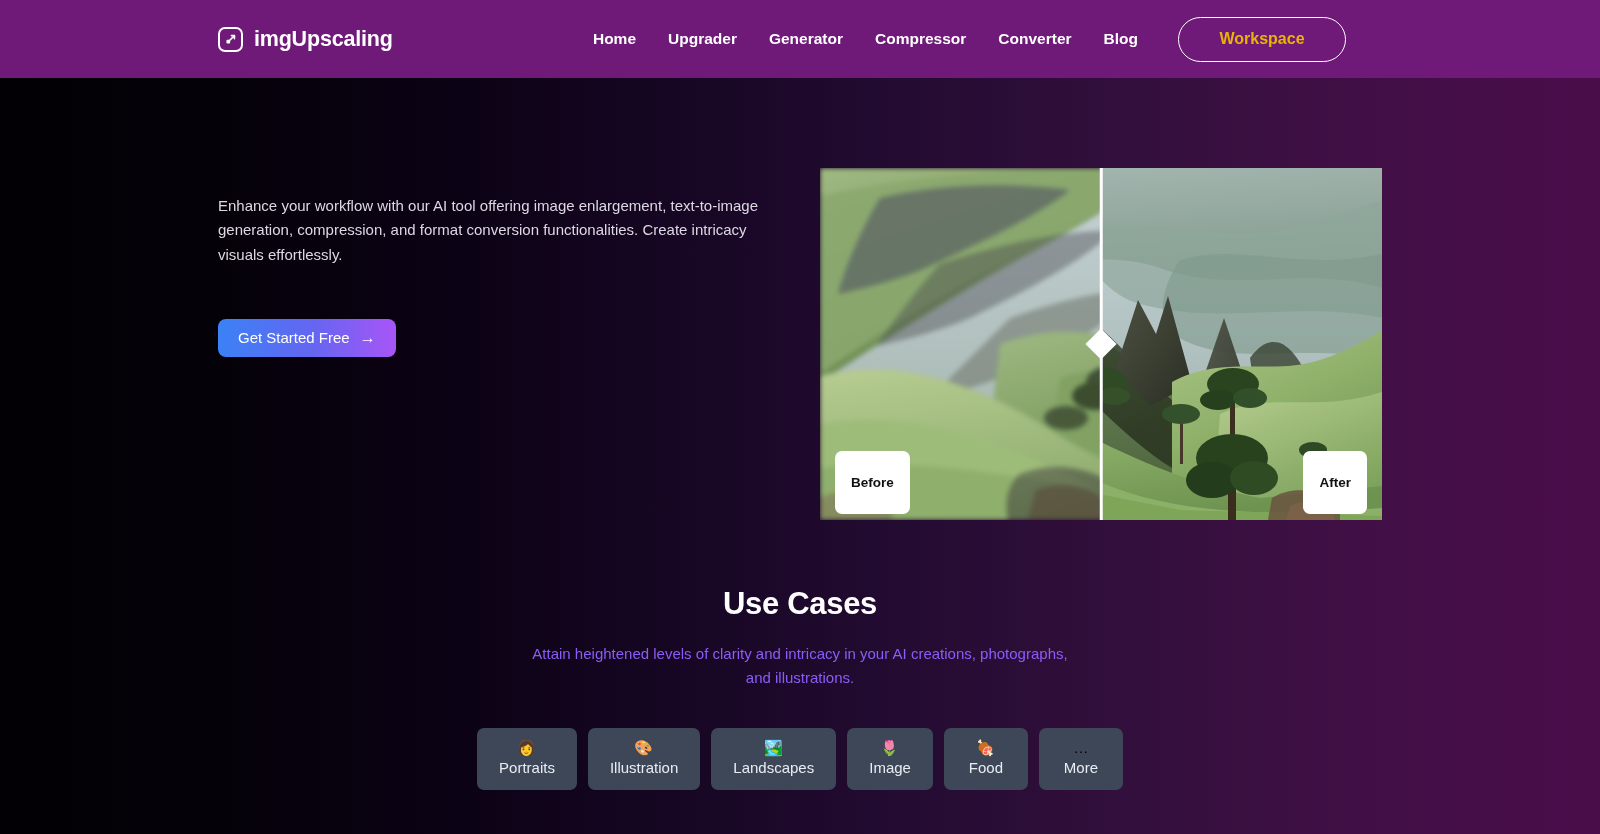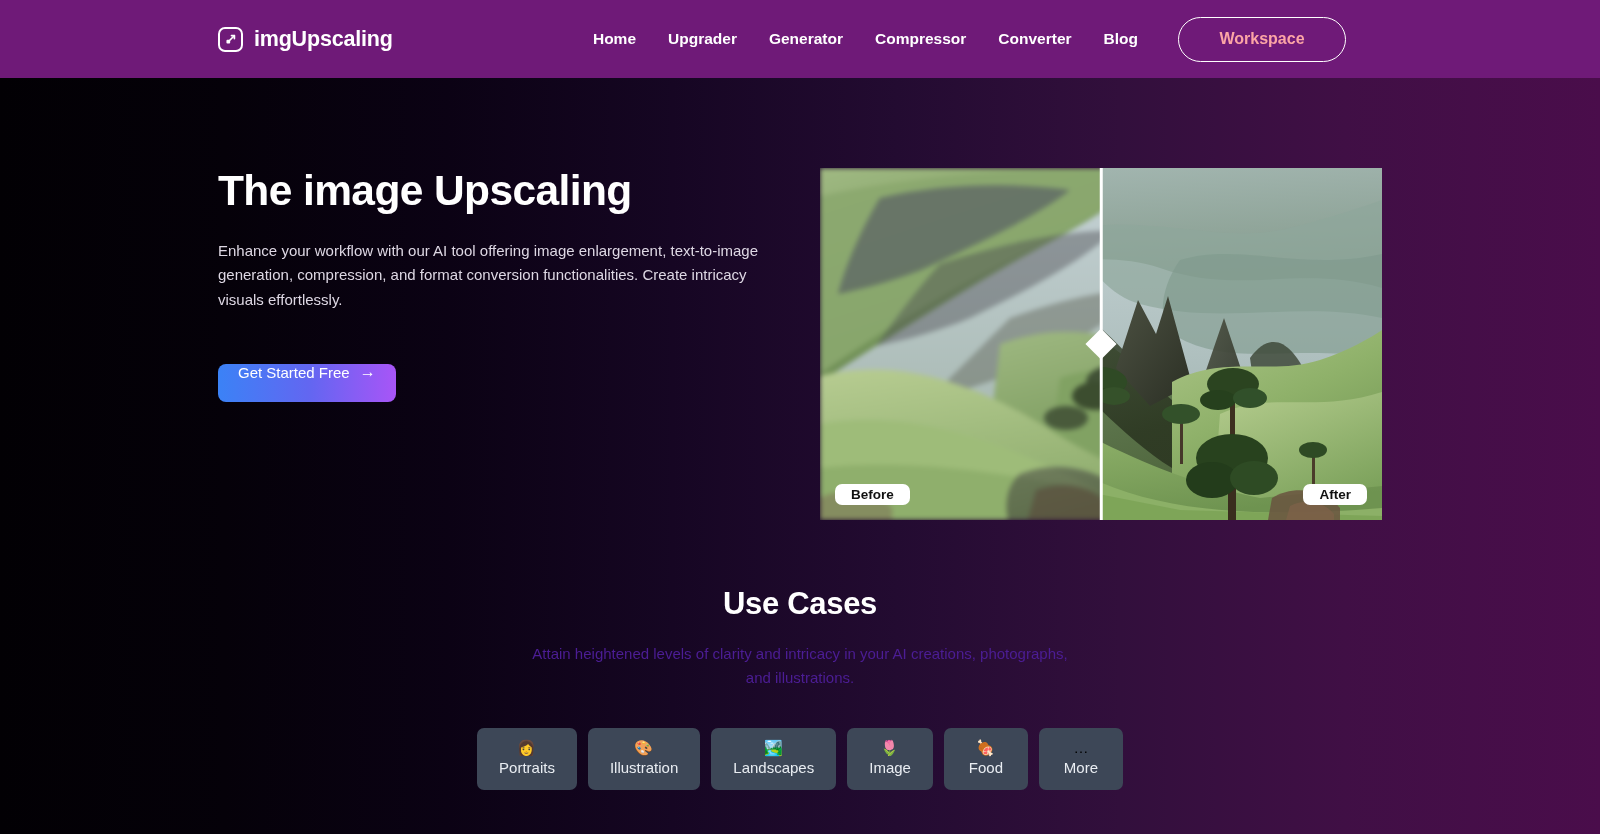--- a/index.html
+++ b/index.html
@@ -81,21 +81,21 @@
   }
 
   .workspace-btn {
     margin-left: 24px;
     margin-right: 248px;
     min-width: 168px;
     height: 45px;
     border: 1.8px solid #ffffff;
     border-radius: 999px;
     background: transparent;
-    color: #fca5a5;
+    color: #eab308;
     font-family: "Liberation Sans", sans-serif;
     font-size: 16px;
     font-weight: 700;
     display: flex;
     align-items: center;
     justify-content: center;
     cursor: pointer;
     padding: 0 22px;
     white-space: nowrap;
   }
@@ -127,21 +127,21 @@
     font-size: 15px;
     line-height: 1.62;
     color: #ded8e4;
     max-width: 545px;
   }
 
   .cta-row { margin-top: 52px; }
 
   .cta-btn {
     display: inline-flex;
-    align-items: flex-start;
+    align-items: center;
     gap: 10px;
     height: 38px;
     padding: 0 20px;
     border: none;
     border-radius: 8px;
     background: linear-gradient(90deg, #3b82f6 0%, #6366f1 52%, #a855f7 100%);
     color: #ffffff;
     font-family: "Liberation Sans", sans-serif;
     font-size: 15px;
     font-weight: 400;
@@ -191,26 +191,26 @@
     left: 281px;
     width: 22px;
     height: 22px;
     background: #ffffff;
     transform: translate(-50%, -50%) rotate(45deg);
     cursor: ew-resize;
   }
 
   .img-chip {
     position: absolute;
-    bottom: 15px;
+    bottom: 6px;
     background: #ffffff;
     color: #111111;
     font-size: 13.5px;
     font-weight: 700;
-    padding: 4px 16px;
+    padding: 25px 16px;
     border-radius: 7px;
     line-height: 1;
   }
   .img-chip.left { left: 15px; }
   .img-chip.right { right: 15px; }
 
   
   .usecases {
     margin-top: 66px;
     text-align: center;
@@ -221,21 +221,21 @@
     font-weight: 700;
     letter-spacing: -0.3px;
     color: #ffffff;
   }
 
   .uc-sub {
     margin: 20px auto 8px;
     width: 560px;
     font-size: 15px;
     line-height: 1.6;
-    color: #4c1d95;
+    color: #8b5cf6;
   }
 
   .uc-chips {
     margin-top: 38px;
     display: flex;
     justify-content: center;
     align-items: flex-start;
     gap: 11px;
   }
 
@@ -288,21 +288,20 @@
     <button class="workspace-btn">Workspace</button>
   </nav>
 
 </header>
 
 <section class="hero">
 
   <div class="hero-left">
 
     <h1 class="hero-title">
-      <span class="line1">The image Upscaling</span>
     </h1>
 
     <p class="hero-sub">Enhance your workflow with our AI tool offering image enlargement, text-to-image generation, compression, and format conversion functionalities. Create intricacy visuals effortlessly.</p>
 
     <div class="cta-row">
       <button class="cta-btn">
         <span>Get Started Free</span>
         <span class="arrow">→</span>
       </button>
     </div>

